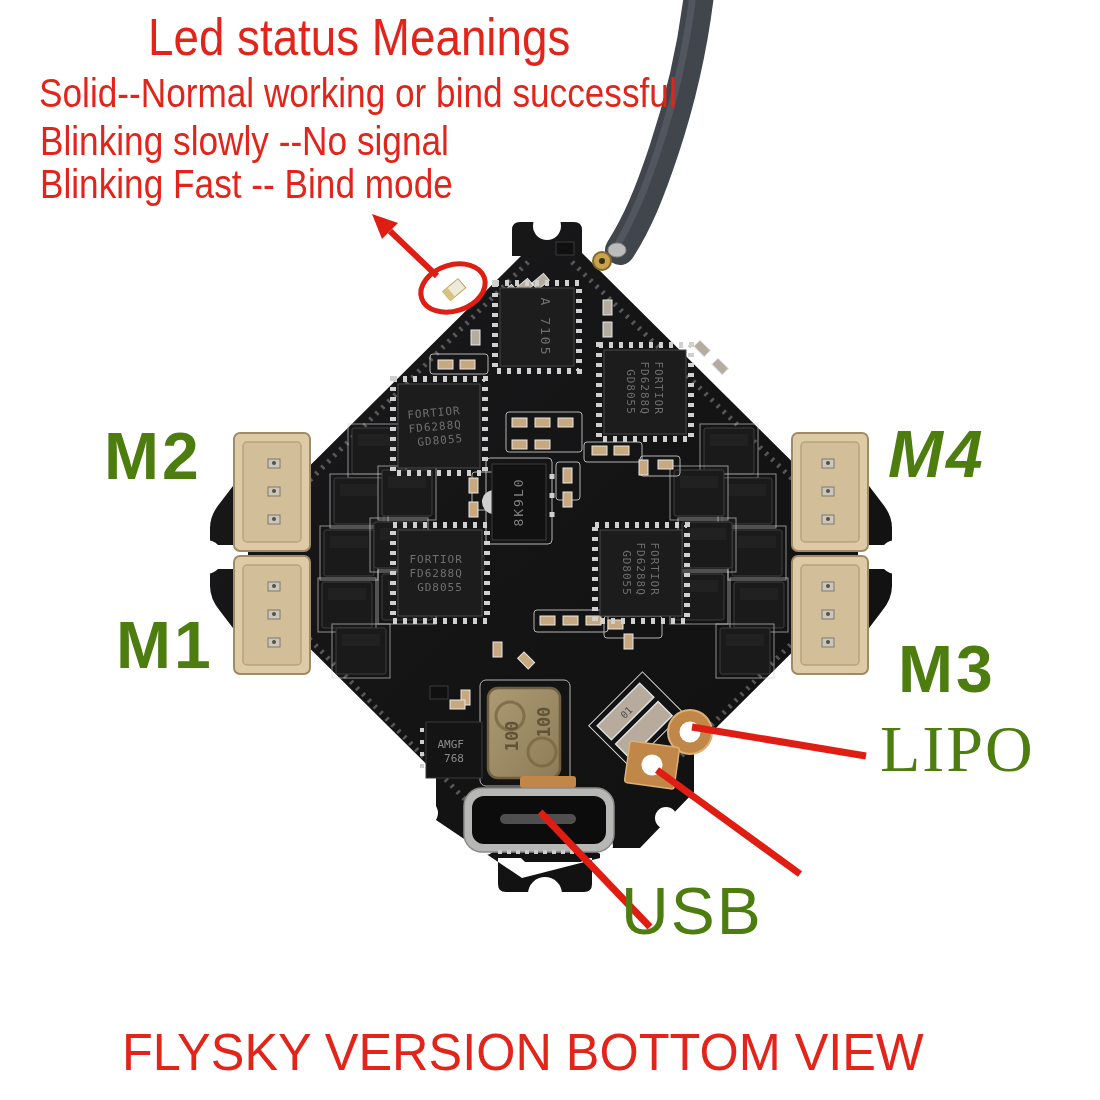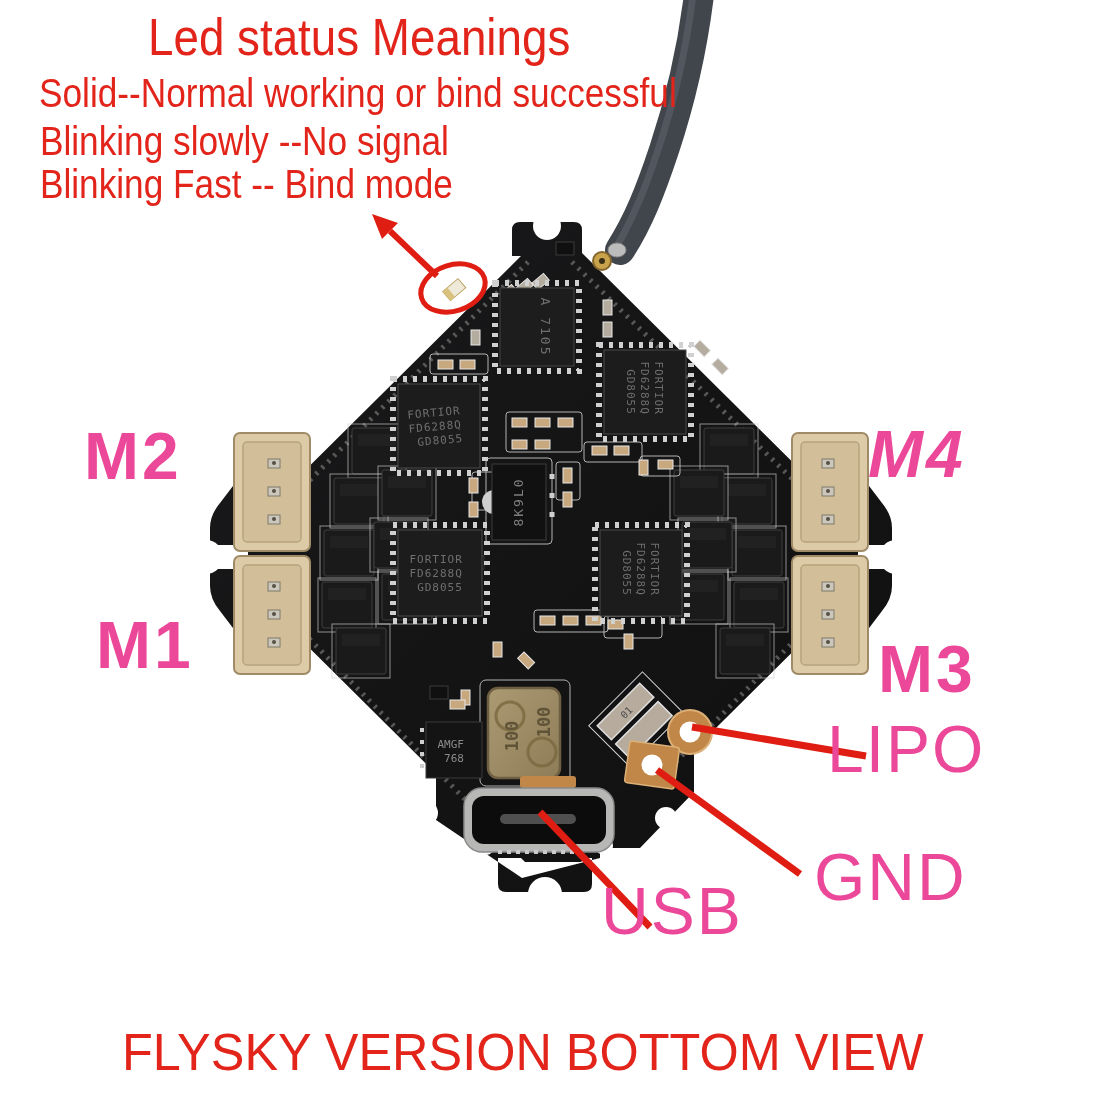--- a/index.html
+++ b/index.html
@@ -1,30 +1,30 @@
 <!DOCTYPE html>
 <html><head>
 <meta charset="utf-8">
 <style>
   html,body{margin:0;padding:0;background:#ffffff;}
   .stage{position:relative;width:1100px;height:1100px;background:#fff;overflow:hidden;
          font-family:"Liberation Sans","DejaVu Sans",sans-serif;}
   .stage svg{position:absolute;left:0;top:0;}
   .lbl{position:absolute;white-space:nowrap;line-height:1;transform-origin:left top;}
   .red{color:#e2241a;}
-  .blk{color:#ec4899;}
+  .blk{color:#4d7c0f;margin-left:20px;}
   .legend-title{left:148px;top:11px;font-size:52px;transform:scaleX(.88);}
   .legend-line1{left:39px;top:73px;font-size:40px;transform:scaleX(.88);}
   .legend-line2{left:40px;top:121px;font-size:40px;transform:scaleX(.88);}
   .legend-line3{left:40px;top:164px;font-size:40px;transform:scaleX(.88);}
   .m-lbl{font-size:66px;font-weight:bold;letter-spacing:3px;}
   .m2{left:84px;top:423px;} .m1{left:96px;top:612px;}
   .m4{left:868px;top:421px;font-style:italic;} .m3{left:878px;top:636px;}
   .pad-lbl{font-size:66px;font-weight:normal;letter-spacing:2px;}
-  .lipo{left:827px;top:716px;} .gnd{left:814px;top:844px;} .usb{left:601px;top:878px;}
+  .lipo{left:860px;top:716px;font-family:Liberation Serif, serif;} .gnd{left:814px;top:844px;} .usb{left:601px;top:878px;}
   .caption{left:122px;top:1026px;font-size:52px;transform:scaleX(.97);}
 </style>
 </head>
 <body>
 
 <div class="stage">
 
 <svg width="1100" height="1100" viewBox="0 0 1100 1100">
   <defs>
     <g id="fet">
@@ -338,18 +338,17 @@
 <div class="lbl red legend-line1">Solid--Normal working or bind successful</div>
 <div class="lbl red legend-line2">Blinking slowly --No signal</div>
 <div class="lbl red legend-line3">Blinking Fast -- Bind mode</div>
 
 <div class="lbl blk m-lbl m2">M2</div>
 <div class="lbl blk m-lbl m1">M1</div>
 <div class="lbl blk m-lbl m4">M4</div>
 <div class="lbl blk m-lbl m3">M3</div>
 
 <div class="lbl blk pad-lbl lipo">LIPO</div>
-<div class="lbl blk pad-lbl gnd">GND</div>
 <div class="lbl blk pad-lbl usb">USB</div>
 
 <div class="lbl red caption">FLYSKY VERSION BOTTOM VIEW</div>
 
 </div>
 
 </body></html>

